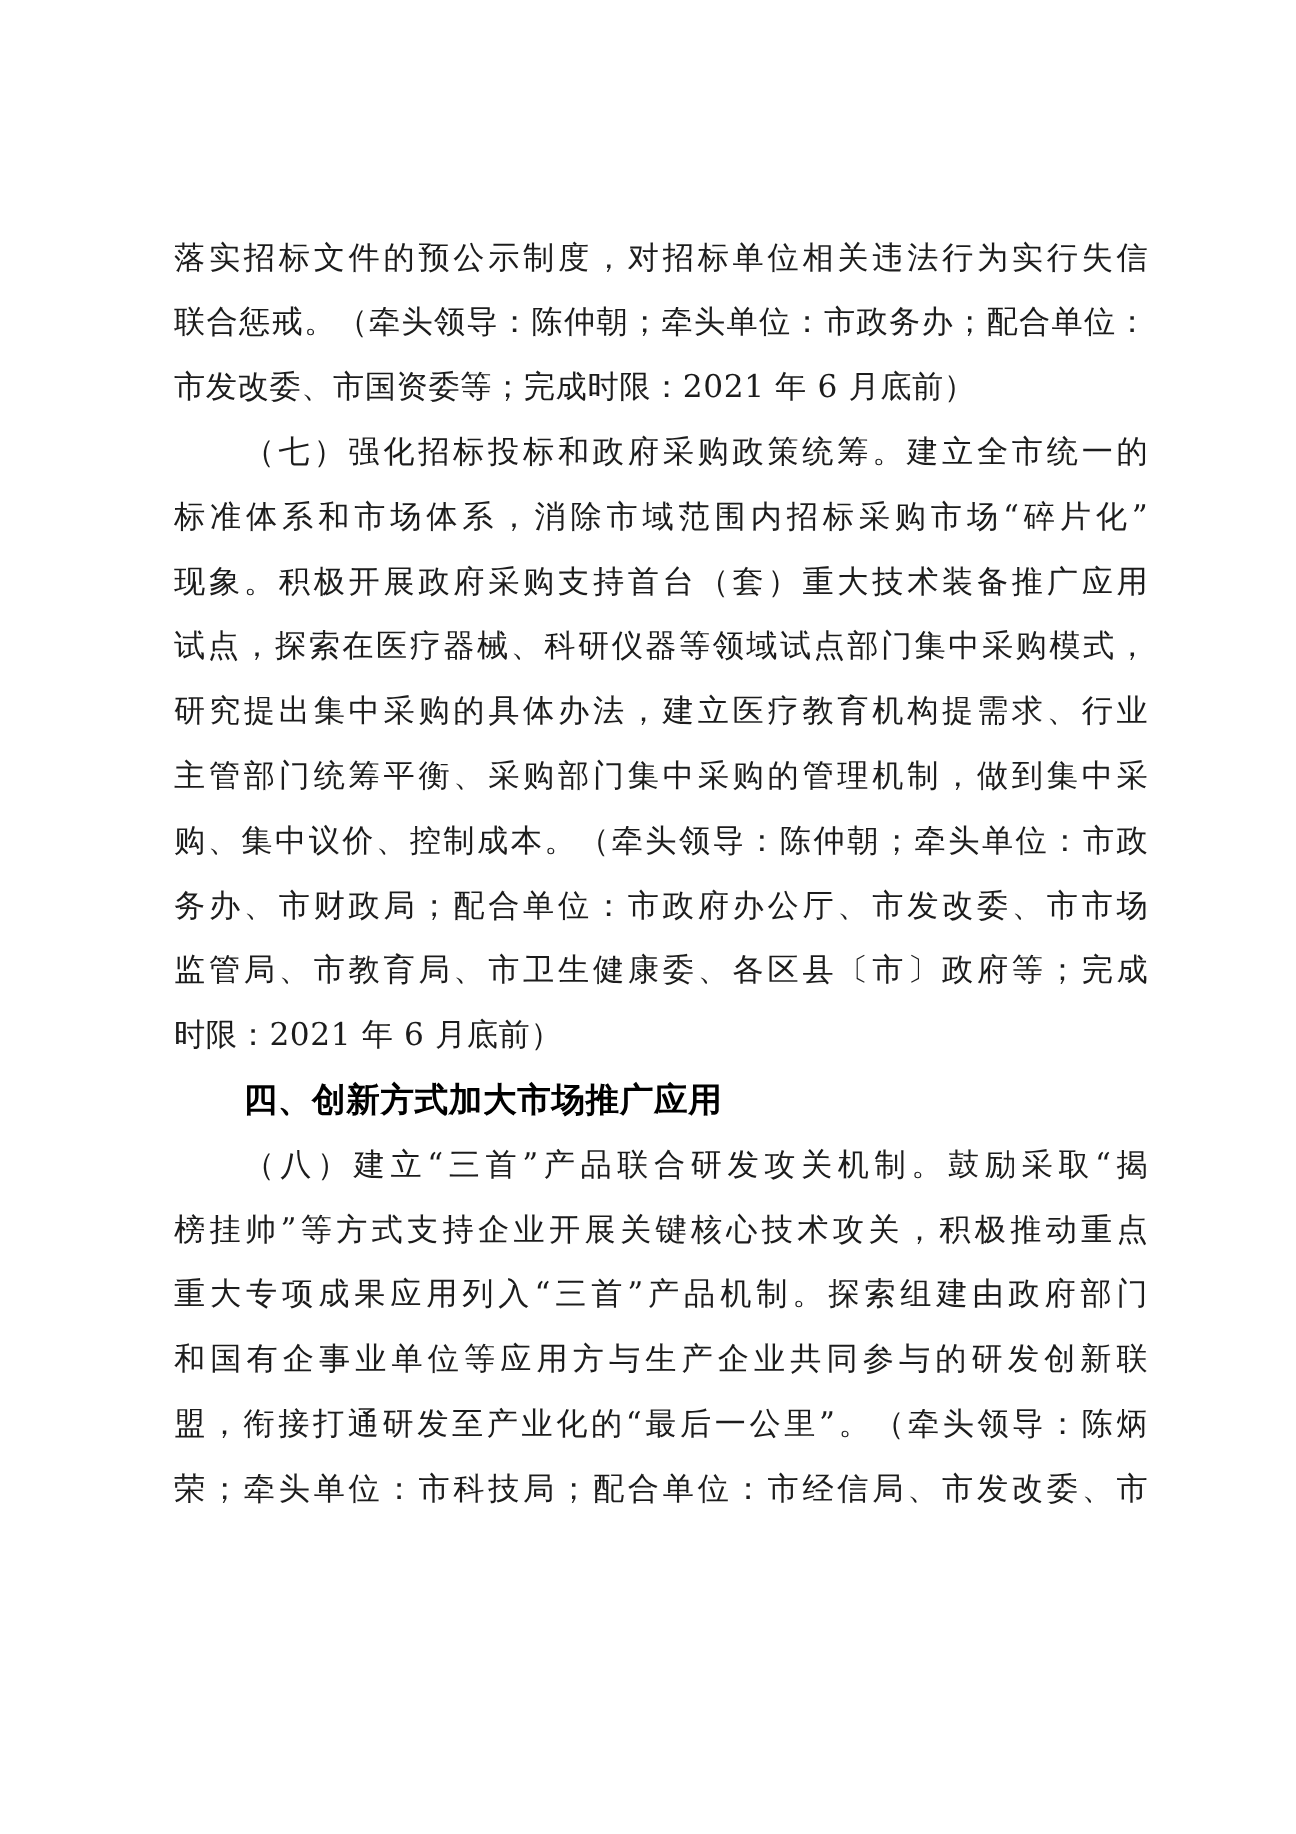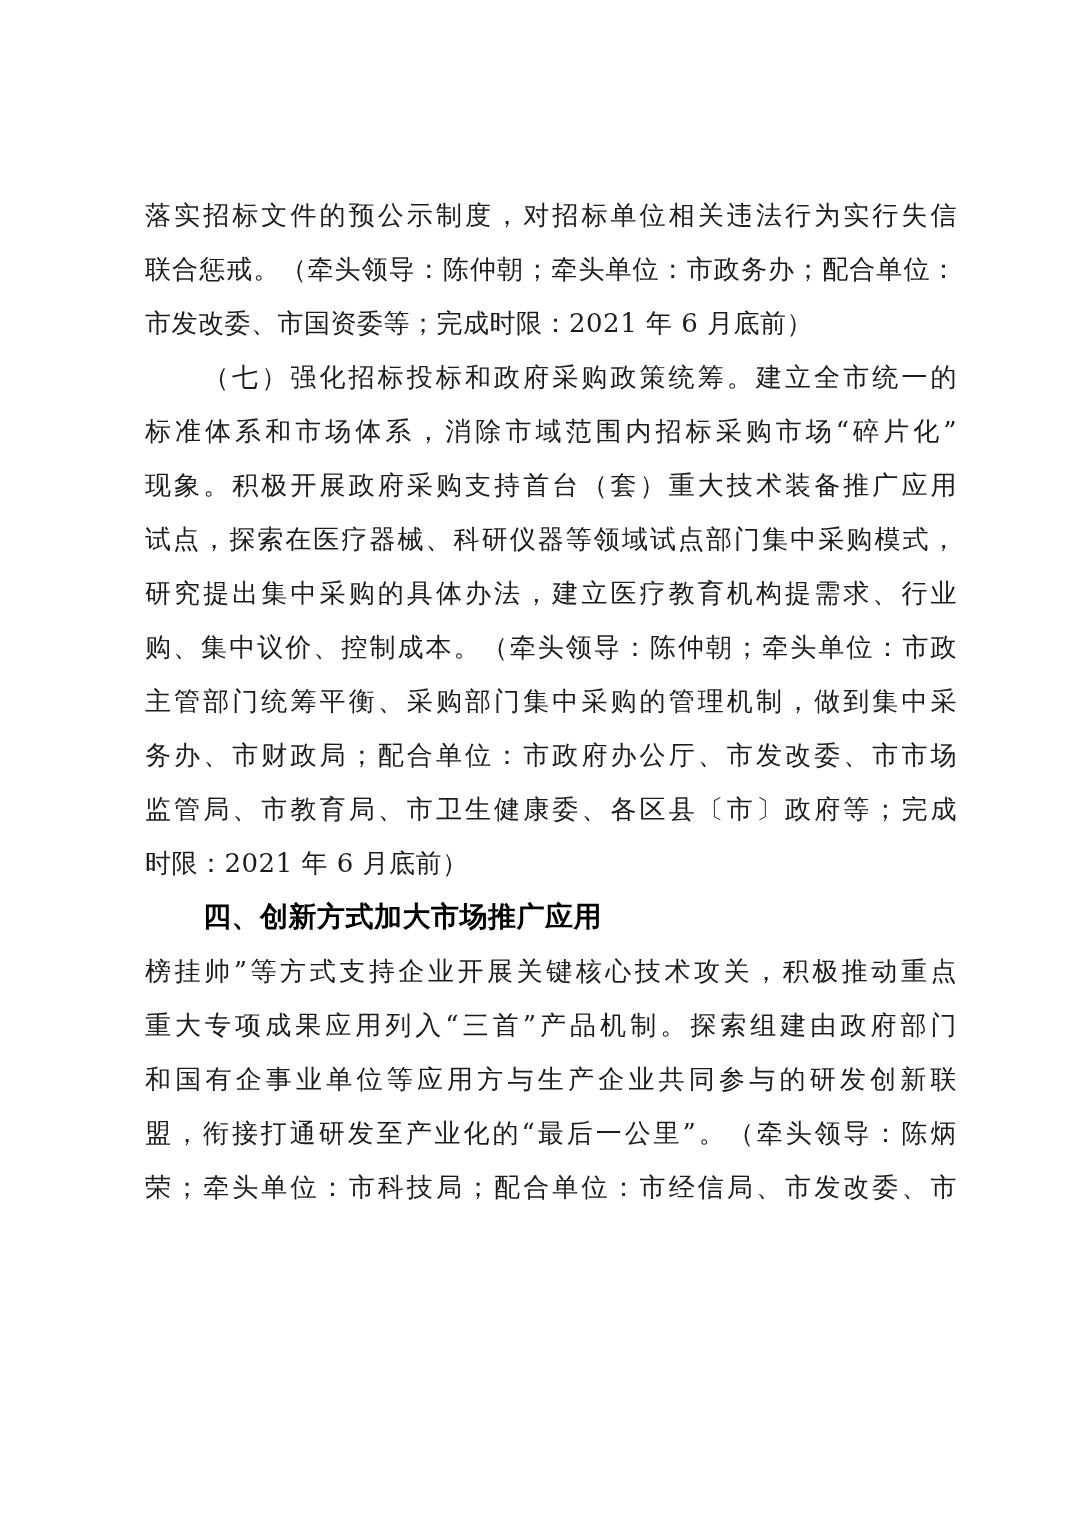--- a/index.html
+++ b/index.html
@@ -72,26 +72,27 @@
 
   <div class="doc" id="doc-body">
       <div class="line">落实招标文件的预公示制度，对招标单位相关违法行为实行失信</div>
       <div class="line">联合惩戒。（牵头领导：陈仲朝；牵头单位：市政务办；配合单位：</div>
       <div class="line end">市发改委、市国资委等；完成时限：2021 年 6 月底前）</div>
       <div class="line indent">（七）强化招标投标和政府采购政策统筹。建立全市统一的</div>
       <div class="line">标准体系和市场体系，消除市域范围内招标采购市场“碎片化”</div>
       <div class="line">现象。积极开展政府采购支持首台（套）重大技术装备推广应用</div>
       <div class="line">试点，探索在医疗器械、科研仪器等领域试点部门集中采购模式，</div>
       <div class="line">研究提出集中采购的具体办法，建立医疗教育机构提需求、行业</div>
+      <div class="line">主管部门统筹平衡、采购部门集中采购的管理机制，做到集中采</div>
       <div class="line">购、集中议价、控制成本。（牵头领导：陈仲朝；牵头单位：市政</div>
-      <div class="line">主管部门统筹平衡、采购部门集中采购的管理机制，做到集中采</div>
       <div class="line">务办、市财政局；配合单位：市政府办公厅、市发改委、市市场</div>
       <div class="line">监管局、市教育局、市卫生健康委、各区县〔市〕政府等；完成</div>
       <div class="line end">时限：2021 年 6 月底前）</div>
       <div class="line heading end indent">四、创新方式加大市场推广应用</div>
+      <div class="line indent">（八）建立“三首”产品联合研发攻关机制。鼓励采取“揭</div>
       <div class="line">榜挂帅”等方式支持企业开展关键核心技术攻关，积极推动重点</div>
       <div class="line">重大专项成果应用列入“三首”产品机制。探索组建由政府部门</div>
       <div class="line">和国有企事业单位等应用方与生产企业共同参与的研发创新联</div>
       <div class="line">盟，衔接打通研发至产业化的“最后一公里”。（牵头领导：陈炳</div>
       <div class="line">荣；牵头单位：市科技局；配合单位：市经信局、市发改委、市</div>
     </div>
 
   <div class="footer">
     <span class="dash">—</span>
     <span class="num">5</span>

